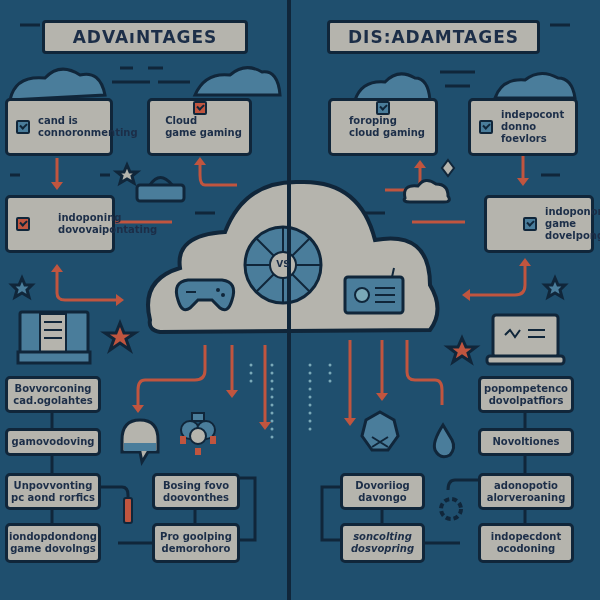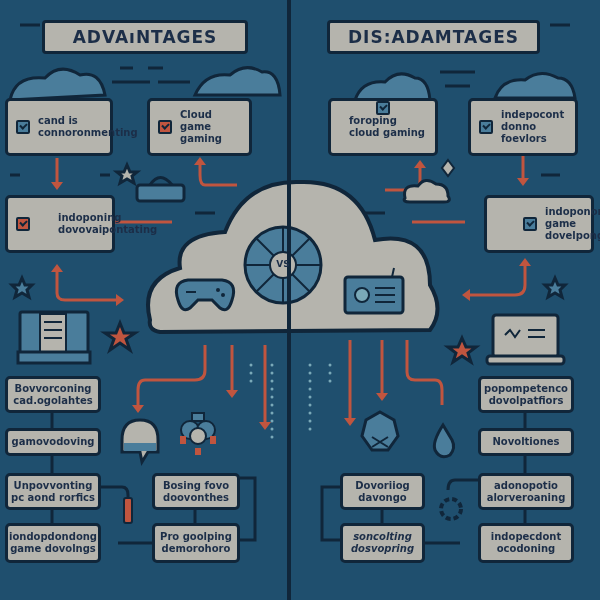--- a/index.html
+++ b/index.html
@@ -218,21 +218,21 @@
 </div>
 <div class="title" style="left:327px;top:20px;width:213px;height:34px;">
   <span>DIS:ADAMTAGES</span>
 </div>
 
 <div class="box cardbox" style="left:5px;top:98px;width:108px;height:58px;">
   <span class="chk" style="background:#4a7d9b;"></span>
   <span class="txt">cand is
 connoronmenting</span>
 </div>
-<div class="box cardbox" style="left:147px;top:98px;width:105px;height:58px;">
+<div class="box cardbox" style="left:147px;top:98px;width:105px;height:58px;flex-direction:column;">
   <span class="chk" style="background:#c0553f;"></span>
   <span class="txt">Cloud
 game gaming</span>
 </div>
 <div class="box cardbox" style="left:5px;top:195px;width:110px;height:58px;gap:20px;">
   <span class="chk" style="background:#c0553f;"></span>
   <span class="txt">indoponing
 dovovaipontating</span>
 </div>
 

